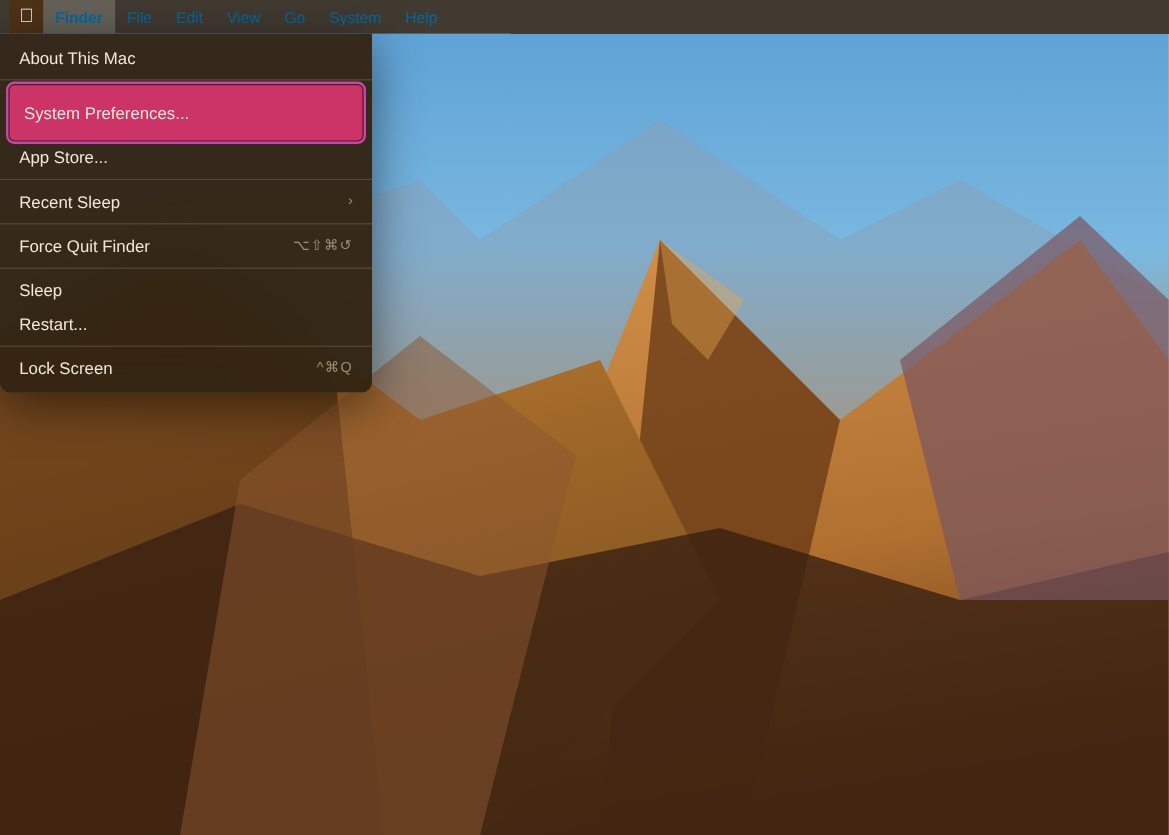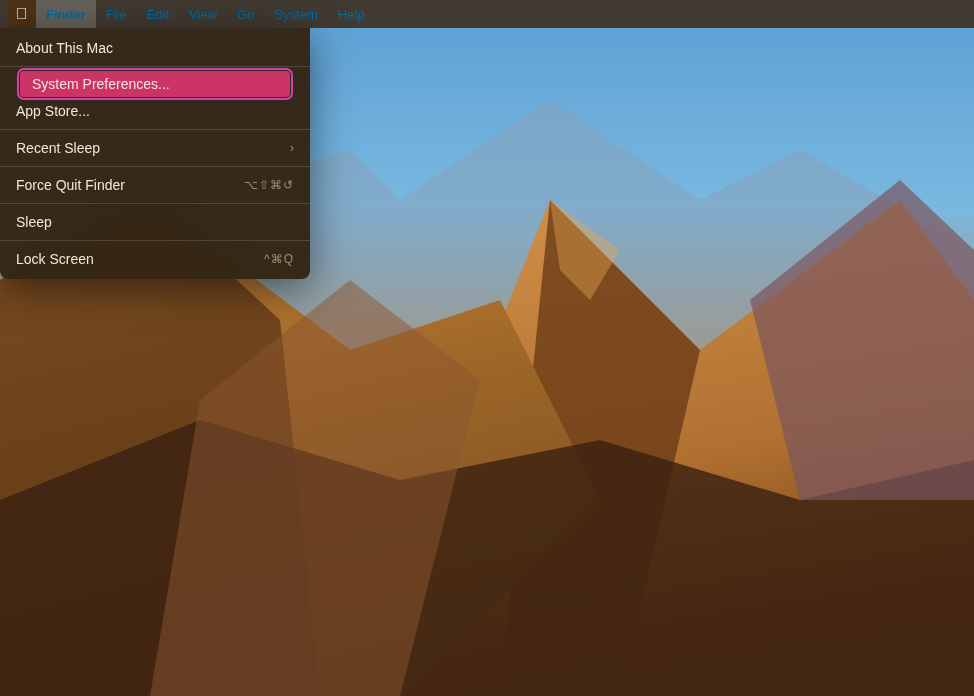--- a/index.html
+++ b/index.html
@@ -86,34 +86,33 @@
       background: rgba(50, 35, 18, 0.96);
       backdrop-filter: blur(30px);
       border-radius: 0 0 8px 8px;
       padding: 6px 0;
       z-index: 200;
       box-shadow: 0 10px 40px rgba(0,0,0,0.5);
     }
 
     .menu-item {
       display: flex;
-      align-items: center;
       justify-content: space-between;
       padding: 6px 16px;
       color: #f0e8d8;
       font-size: 14px;
       cursor: pointer;
       min-height: 26px;
     }
 
     .menu-item.highlighted {
       background: #cc3366;
       border-radius: 4px;
-      margin: 0 20px;
-      padding: 0 12px;
+      margin: 0 8px;
+      padding: 15px 12px;
       outline: 2px solid #cc44aa;
       outline-offset: 1px;
     }
 
     .menu-item .shortcut {
       color: rgba(200, 185, 160, 0.7);
       font-size: 12px;
       letter-spacing: 1px;
     }
 
@@ -224,20 +223,23 @@
     <span>Force Quit Finder</span>
     <span class="shortcut">⌥⇧⌘↺</span>
   </div>
 
   <div class="menu-separator"></div>
 
   <div class="menu-item">
     <span>Sleep</span>
   </div>
 
+  <div class="menu-item">
+    <span>Restart...</span>
+  </div>
 
 
   <div class="menu-separator"></div>
 
   <div class="menu-item">
     <span>Lock Screen</span>
     <span class="shortcut">^⌘Q</span>
   </div>
 
 

